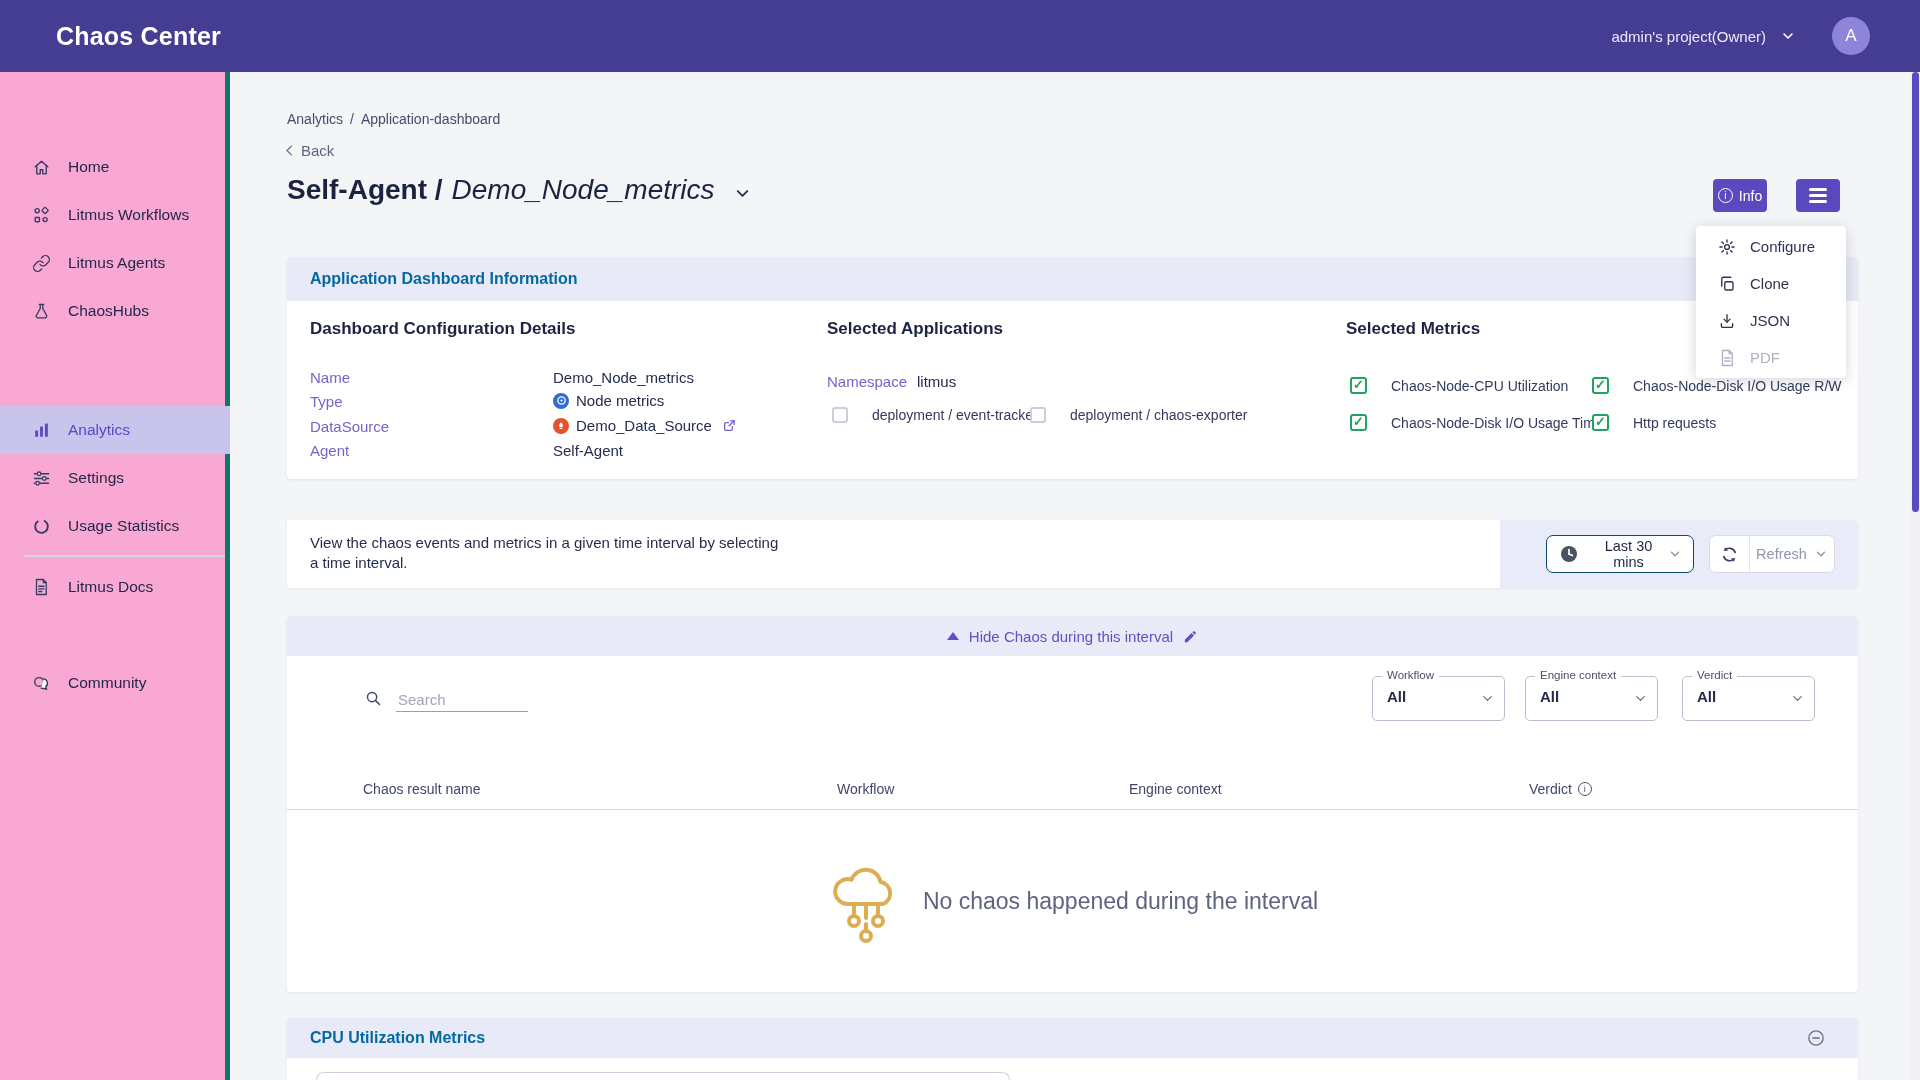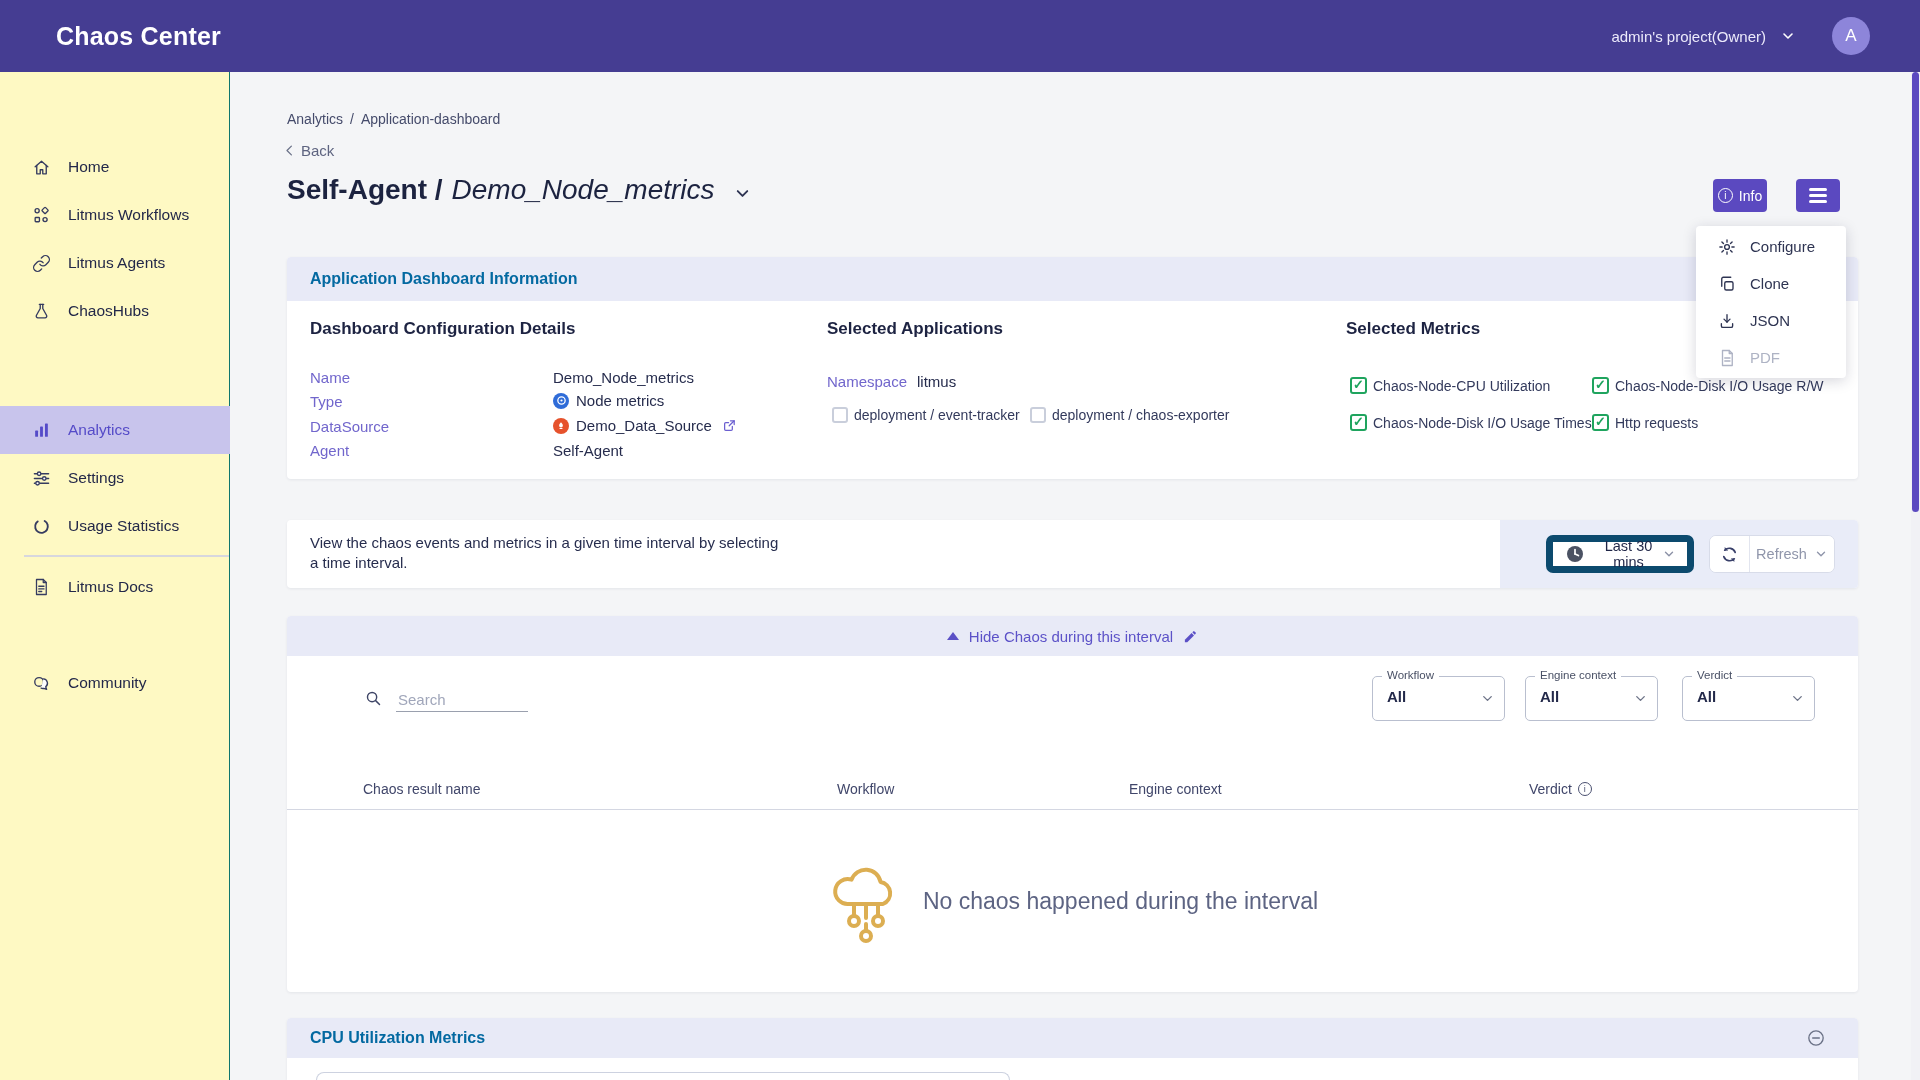--- a/index.html
+++ b/index.html
@@ -14,22 +14,22 @@
   .project-text { color:#eceafb; font-size:15px; }
   .chev { display:inline-flex; }
   .avatar { width:38px; height:38px; border-radius:50%; background:#8d85da; color:#fff; font-size:17px;
             display:flex; align-items:center; justify-content:center; margin-left:22px; }
 
   
   .scroll-track { position:absolute; right:0; top:72px; width:9px; height:1008px; background:#f1f1f5; z-index:40; }
   .scroll-thumb { position:absolute; top:0; left:1px; width:7px; height:440px; background:#5b49c0; border-radius:4px; }
 
   
-  .sidebar { position:absolute; left:0; top:72px; width:230px; height:1008px; background:#fef9c3;
-             border-right:1px solid #0f766e; z-index:20;text-align:right; }
+  .sidebar { position:absolute; left:0; top:72px; width:230px; height:1008px; background:#f9a8d4;
+             border-right:5px solid #0f766e; z-index:20;text-align:right; }
   .nav-item { position:absolute; left:0; width:230px; height:48px; display:flex; align-items:center; cursor:pointer; }
   .nav-ic { width:20px; height:20px; margin-left:31px; color:#363c60; display:flex; align-items:center; justify-content:center; }
   .nav-label { margin-left:17px; font-size:15.5px; font-weight:500; color:#232849; }
   .nav-item.active { background:#c8c4ec; }
   .nav-item.active .nav-label { color:#554bc8; }
   .nav-item.active .nav-ic { color:#554bc8; }
   .side-divider { position:absolute; left:24px; right:0; top:483px; height:2px; background:#d7d7de; }
 
   
   .breadcrumb { position:absolute; left:287px; top:111px; font-size:14px; color:#454b6b; display:flex; gap:7px; }
@@ -70,27 +70,27 @@
   .col-title { position:absolute; top:62px; font-size:17px; font-weight:bold; color:#1d2342; }
   .kv-label { position:absolute; font-size:15px; color:#7166cc; }
   .kv-value { position:absolute; font-size:15px; color:#262c4d; display:flex; align-items:center; gap:7px; }
   .badge-ic { width:16px; height:16px; border-radius:50%; display:inline-flex; align-items:center; justify-content:center; flex:0 0 auto; }
   .badge-node { background:#2f6cd8; }
   .badge-prom { background:#e6522c; }
   .ext-ic { color:#6b5fd0; display:inline-flex; margin-left:3px; cursor:pointer; }
   .cbx { width:16px; height:16px; border:2px solid #c9cedb; border-radius:3px; background:#fff; flex:0 0 auto; cursor:pointer; }
   .cbx.checked { width:17px; height:17px; border-color:#1fa45e; position:relative; }
   .cbx.checked::after { content:"\2713"; position:absolute; left:1px; top:-2px; color:#1fa45e; font-size:13px; font-weight:bold; }
-  .cb-row { position:absolute; display:flex; align-items:center; gap:6px; font-size:14px; color:#333a5c; }
+  .cb-row { position:absolute; display:flex; align-items:center; gap:24px; font-size:14px; color:#333a5c; }
 
   
   #card-interval { top:520px; height:68px; }
   .interval-desc { position:absolute; left:23px; top:13px; width:470px; font-size:15px; line-height:20px; color:#272d4e; }
   .interval-panel { position:absolute; left:1213px; top:0; width:358px; height:68px; background:#e9ecf8; border-radius:0 4px 4px 0; }
-  .time-btn { position:absolute; left:46px; top:15px; width:148px; height:38px; background:#fff; border:7px solid #0c4a6e;
+  .time-btn { position:absolute; left:46px; top:15px; width:148px; height:38px; background:#fff; border:1px solid #0c4a6e;
               border-radius:7px; display:flex; align-items:center; cursor:pointer; font-family:inherit; }
   .time-btn .clock { margin-left:13px; display:flex; }
   .time-btn .t { margin-left:11px; font-size:14.5px; color:#1f2547; }
   .time-btn .cv { margin-left:auto; margin-right:11px; color:#8b91a6; display:flex; }
   .refresh-group { position:absolute; left:209px; top:15px; height:38px; display:flex; background:#fff;
                    border:1px solid #d8dce9; border-radius:7px; overflow:hidden; }
   .refresh-ic-btn { width:40px; border:none; background:#fff; border-right:1px solid #e2e5ef; display:flex;
                     align-items:center; justify-content:center; color:#39406a; cursor:pointer; }
   .refresh-txt-btn { width:84px; border:none; background:#fff; display:flex; align-items:center; justify-content:center;
                      gap:7px; font-size:14.5px; color:#9096ab; cursor:pointer; font-family:inherit; }

